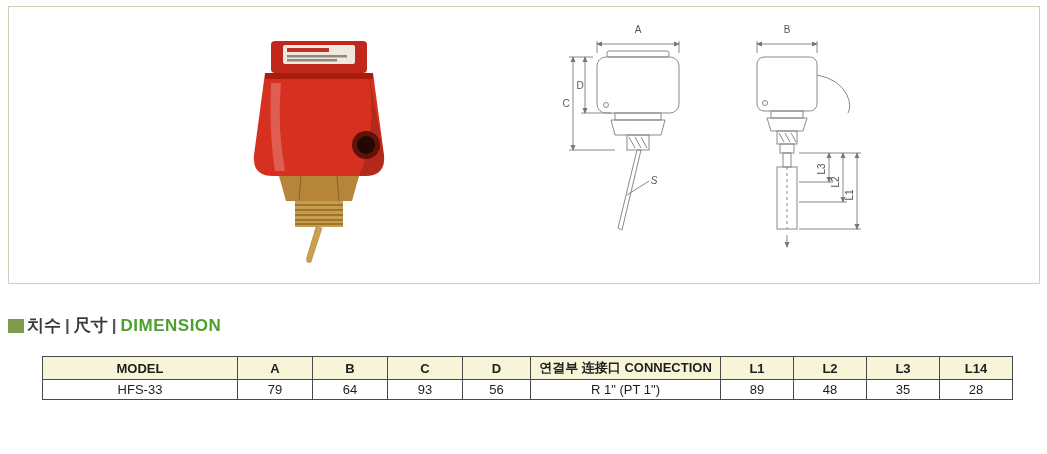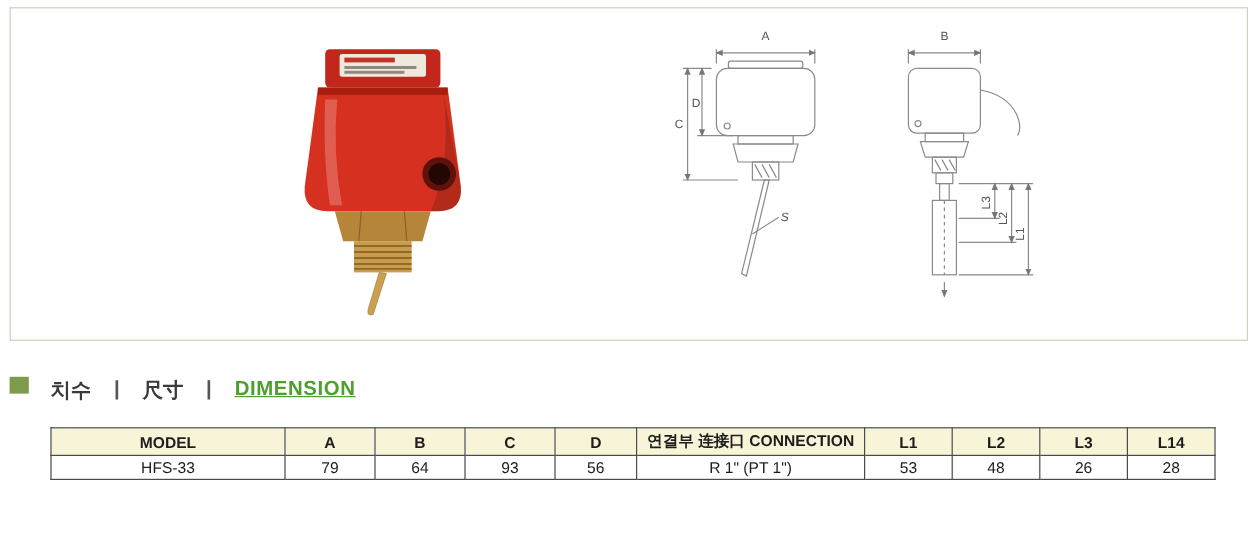--- a/index.html
+++ b/index.html
@@ -13,25 +13,25 @@
   .figure-box {
     position: absolute; left: 8px; top: 6px;
     width: 1032px; height: 278px;
     border: 1px solid #c9d2ba; background: #ffffff;
   }
   .photo-svg { position: absolute; left: 210px; top: 26px; }
   .draw-svg  { position: absolute; left: 548px; top: 10px; }
 
   .section-heading {
     position: absolute; left: 8px; top: 314px;
-    display: flex; align-items: flex-start; gap: 18px;
+    display: flex; align-items: center; gap: 3px;
     font-size: 17px; font-weight: bold; color: #3a3a3a;
   }
   .bullet { width: 16px; height: 14px; background: #7e9b4b; display: inline-block; }
-  .h-en { color: #4d9f2e; letter-spacing: 0.5px; text-decoration: underline; }
+  .h-en { color: #4d9f2e; letter-spacing: 0.5px; }
   .sep  { color: #555; margin: 0 1px; }
 
   table.dim-table {
     position: absolute; left: 42px; top: 356px; width: 970px;
     border-collapse: collapse; font-size: 13px; color: #1d1d1d;
     table-layout: fixed;
   }
   .dim-table th, .dim-table td {
     border: 1px solid #4a4a4a; text-align: center;
     padding: 2px 4px; height: 20px; overflow: hidden; white-space: nowrap; margin-left: 38px;
@@ -168,21 +168,21 @@
       </tr>
     </thead>
     <tbody>
       <tr>
         <td>HFS-33</td>
         <td>79</td>
         <td>64</td>
         <td>93</td>
         <td>56</td>
         <td>R 1" (PT 1")</td>
-        <td>53</td>
+        <td>89</td>
         <td>48</td>
-        <td>26</td>
+        <td>35</td>
         <td>28</td>
       </tr>
     </tbody>
   </table>
 
 </div>
 
 </body></html>

